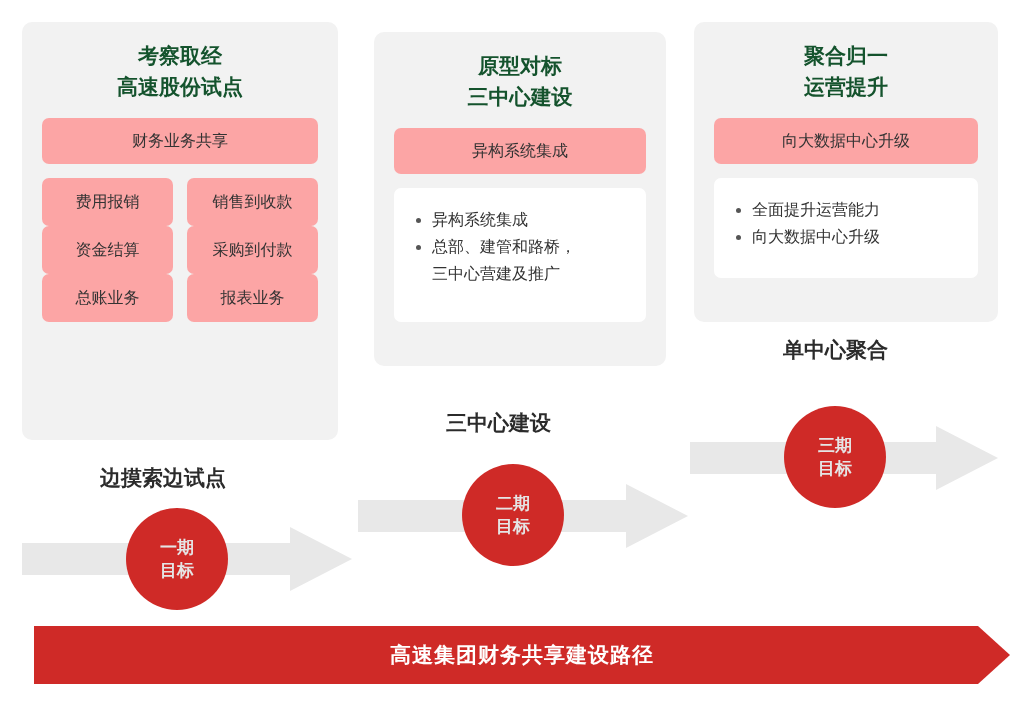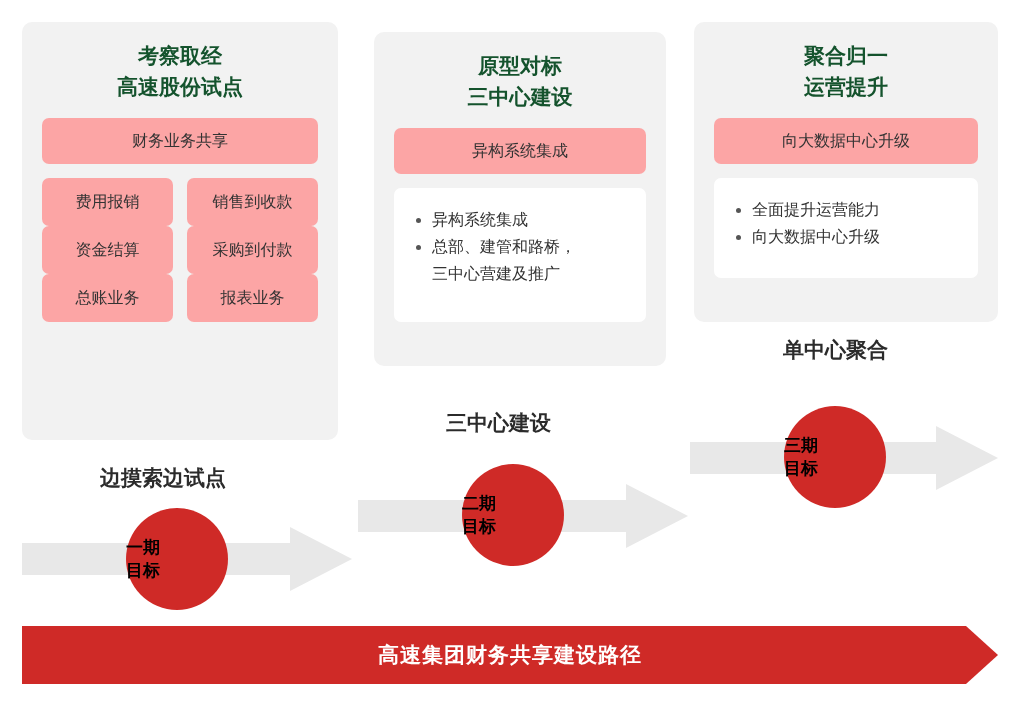--- a/index.html
+++ b/index.html
@@ -86,43 +86,43 @@
   .arrow {
     position: absolute;
   }
   .arrow svg { display: block; }
 
   
   .milestone {
     position: absolute;
     border-radius: 50%;
     background: #cf2a27;
-    color: #000000;
+    color: #e5e5e5;
     display: flex;
     align-items: center;
-    justify-content: flex-start;
+    justify-content: center;
     text-align: center;
     font-weight: bold;
     line-height: 23px;
     white-space: pre-line;
   }
 
   
   .stage-label {
     position: absolute;
     font-weight: bold;
     font-size: 21px;
     color: #2b2b2b;
     white-space: nowrap;
   }
 
   
   .banner {
     position: absolute;
-    left: 22px;
+    left: 34px;
     top: 626px;
     width: 976px;
     height: 44px;
   }
   .banner svg { display: block; }
   .banner-text {
     position: absolute;
     left: 0; top: 0;
     width: 976px;
     height: 58px;

